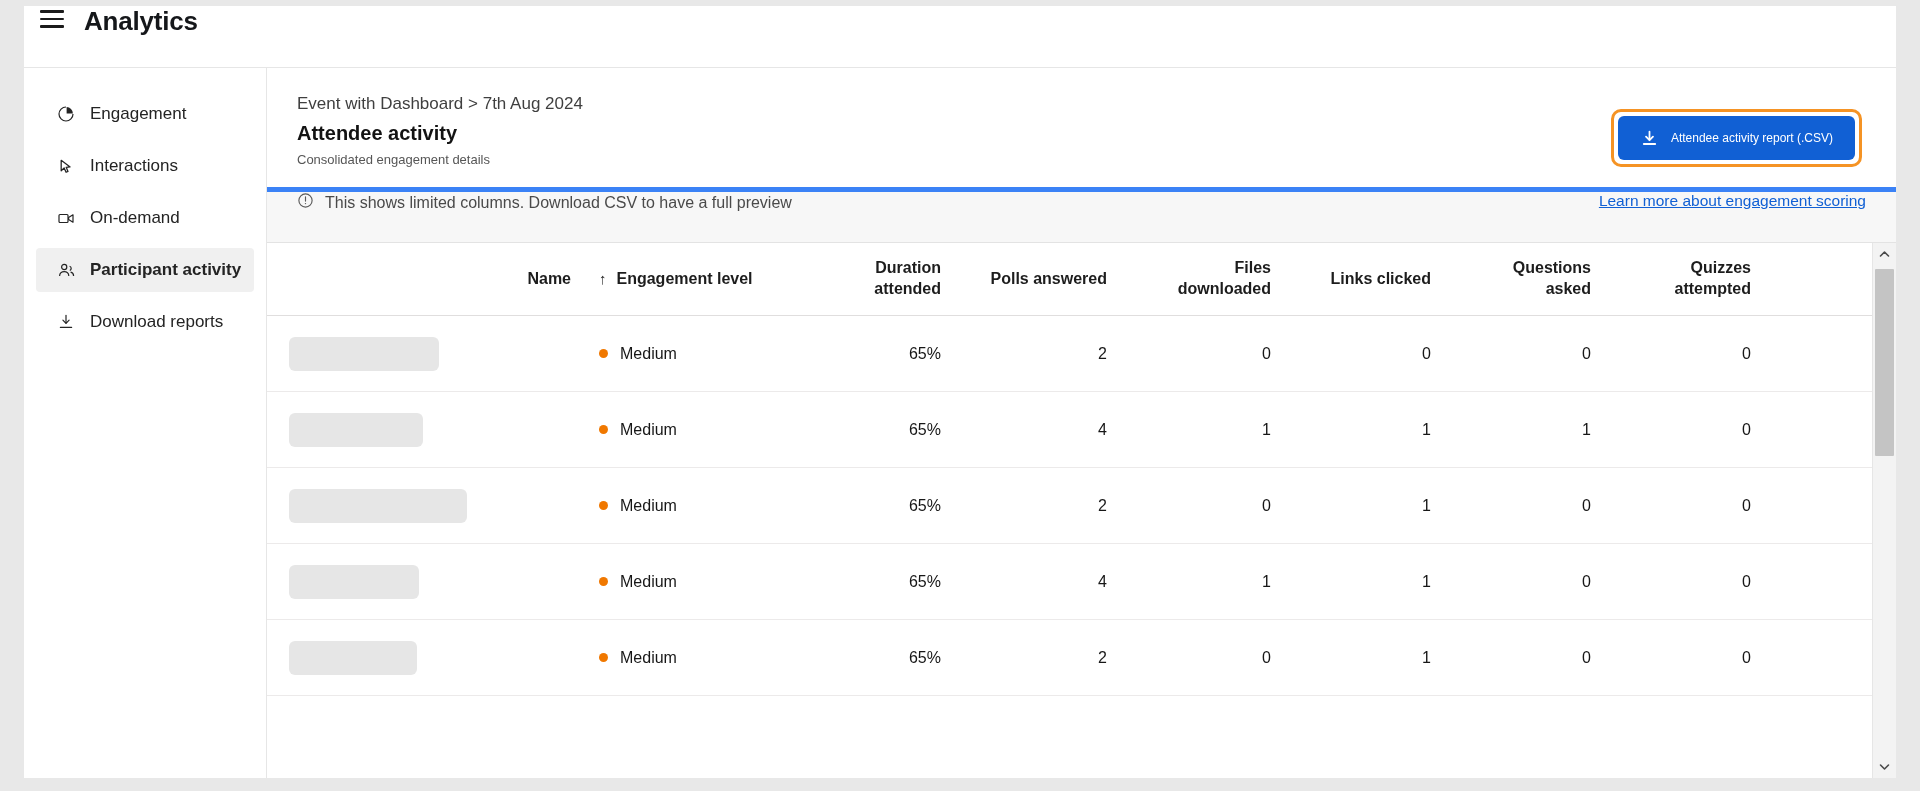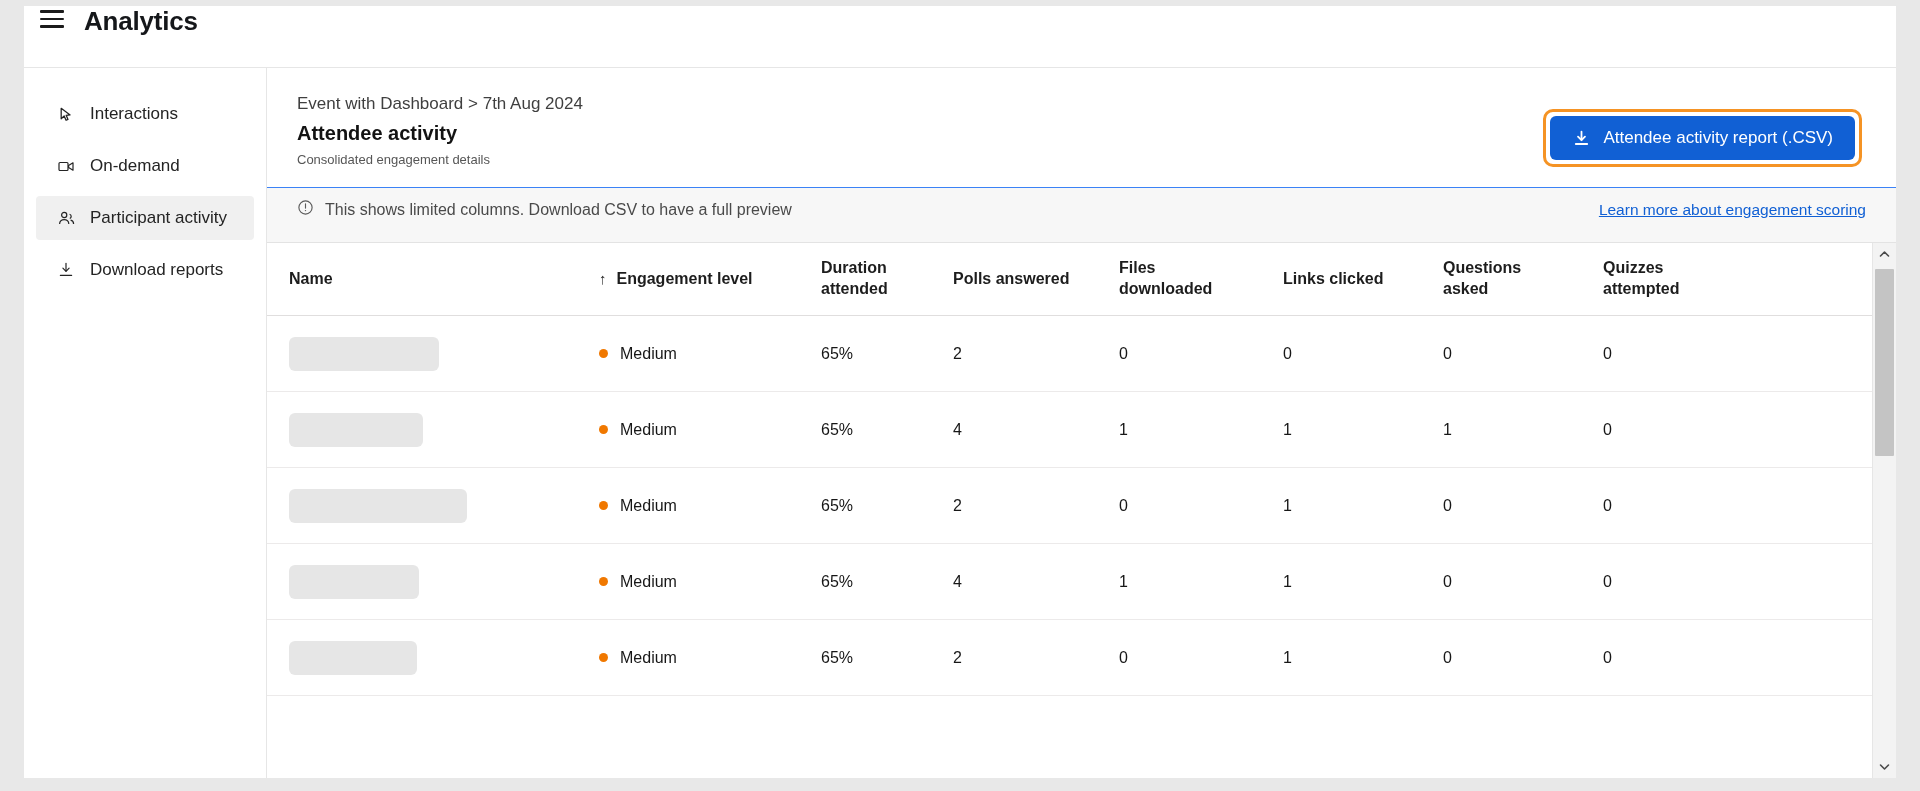--- a/index.html
+++ b/index.html
@@ -63,21 +63,21 @@
     align-items: center;
     gap: 14px;
     height: 44px;
     margin: 0 12px 8px 12px;
     padding-left: 20px;
     border-radius: 4px;
     cursor: pointer;
     color: #242424;
     font-size: 17px;
   }
-  .nav-item.active { background: #f0f0f0; }
+  .nav-item.active { background: #f0f0f0; font-weight: bold; }
   .nav-icon {
     width: 20px; height: 20px;
     display: flex; align-items: center; justify-content: center;
     flex-shrink: 0;
     color: #242424;
   }
 
   
   .main { flex: 1; display: flex; flex-direction: column; min-width: 0; }
 
@@ -108,53 +108,54 @@
     background: #fff;
   }
   .csv-btn {
     display: flex; align-items: center; gap: 12px;
     background: #1160d4;
     color: #ffffff;
     border: none;
     border-radius: 6px;
     height: 44px;
     padding: 0 22px;
-    font-size: 17px;
+    font-size: 12px;
     font-family: "Liberation Sans", sans-serif;
     cursor: pointer;
     white-space: nowrap;
   }
   .csv-btn svg { display: block; }
 
   
   .notice {
     height: 56px;
     background: #f7f7f7;
-    border-top: 1px solid #3b82f6;
+    border-top: 5px solid #3b82f6;
     border-bottom: 1px solid #e3e3e3;
     display: flex;
-    align-items: center;
+    align-items: flex-start;
     justify-content: space-between;
     padding: 0 30px 11px 30px;
   }
   .notice-left { display: flex; align-items: center; gap: 11px; }
   .notice-text { font-size: 16px; color: #4a4a4a; }
   .notice-link {
     font-size: 15.5px; color: #1160d4;
     text-decoration: underline; cursor: pointer;
   }
 
   
   .table-wrap { flex: 1; display: flex; min-height: 0; background: #fff; }
   .table-area { flex: 1; min-width: 0; display: flex; flex-direction: column; }
 
   .trow {
     display: flex;
     align-items: center;
     border-bottom: 1px solid #eceaea;
+    text-align: right;
   }
   .thead {
     height: 73px;
     border-bottom: 1px solid #e0dede;
   }
   .thead .cell {
     font-size: 16px;
     font-weight: bold;
     color: #1d1d1d;
     line-height: 1.3;
@@ -213,20 +214,29 @@
         <span></span>
     </div>
     <div class="app-title">Analytics</div>
   </div>
 
   <div class="body-split">
 
     <div class="sidebar">
 
 
+      <div class="nav-item">
+        <span class="nav-icon">
+          <svg width="18" height="18" viewBox="0 0 18 18" fill="none" stroke="currentColor" stroke-width="1.2">
+            <path d="M9 2a7 7 0 1 0 7 7"></path>
+              <path d="M9.6 2.1a6.5 6.5 0 0 1 6.3 6.3H9.6z" fill="currentColor" stroke="none"></path>
+          </svg>
+        </span>
+        <span>Engagement</span>
+      </div>
 
       <div class="nav-item">
         <span class="nav-icon">
           <svg width="17" height="17" viewBox="0 0 16 16" fill="none" stroke="currentColor" stroke-width="1.2" stroke-linejoin="round">
             <path d="M3 2.2 L3 12 L5.8 9.4 L7.6 13.4 L9.4 12.6 L7.7 8.8 L11.4 8.4 Z"></path>
           </svg>
         </span>
         <span>Interactions</span>
       </div>
 

